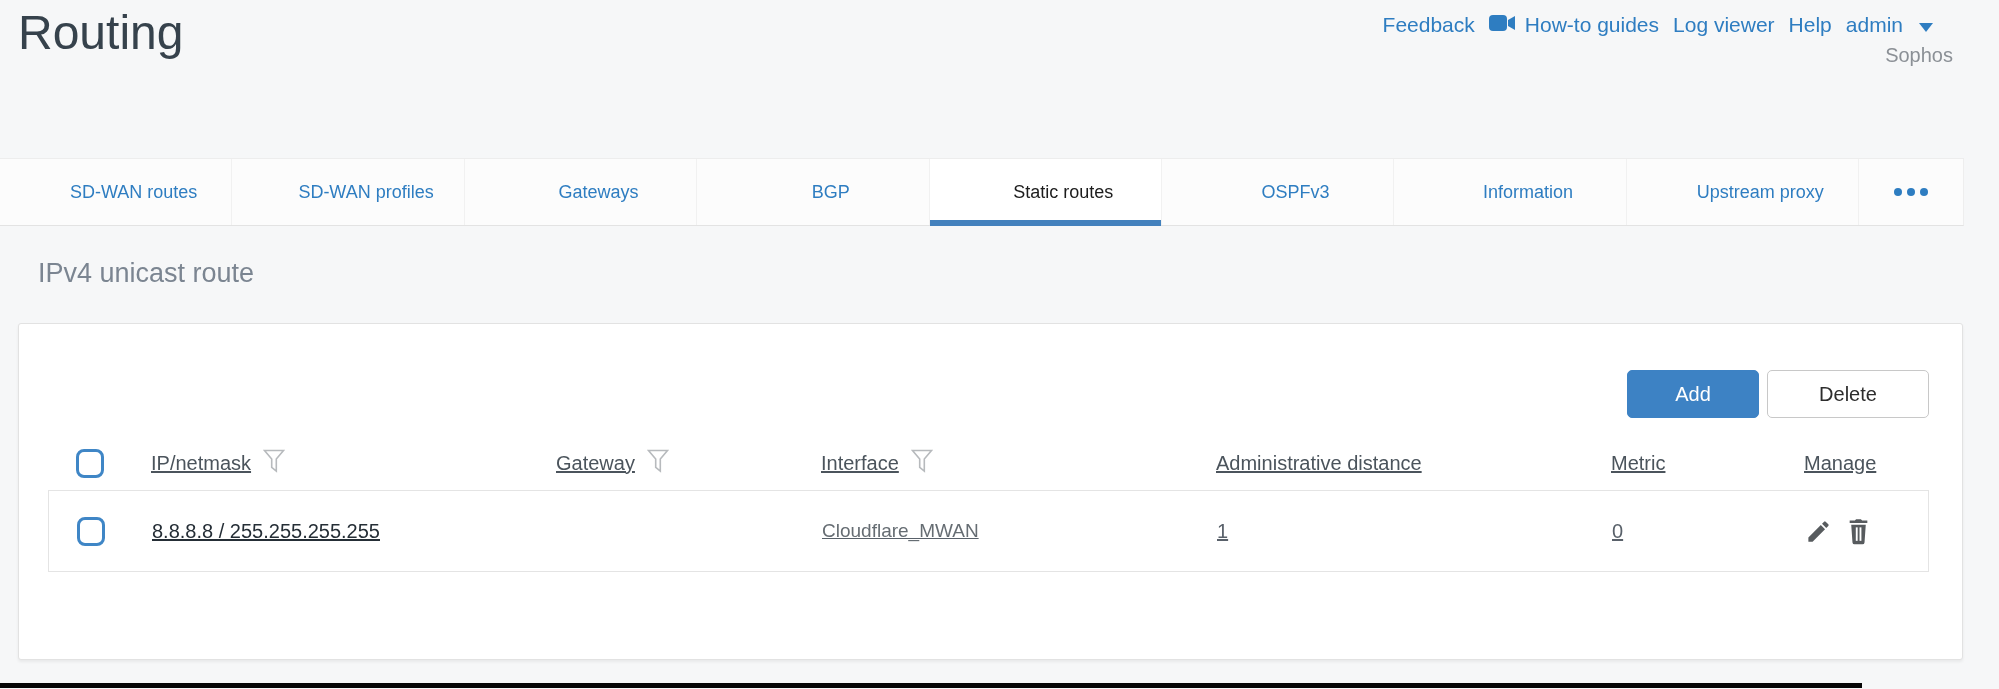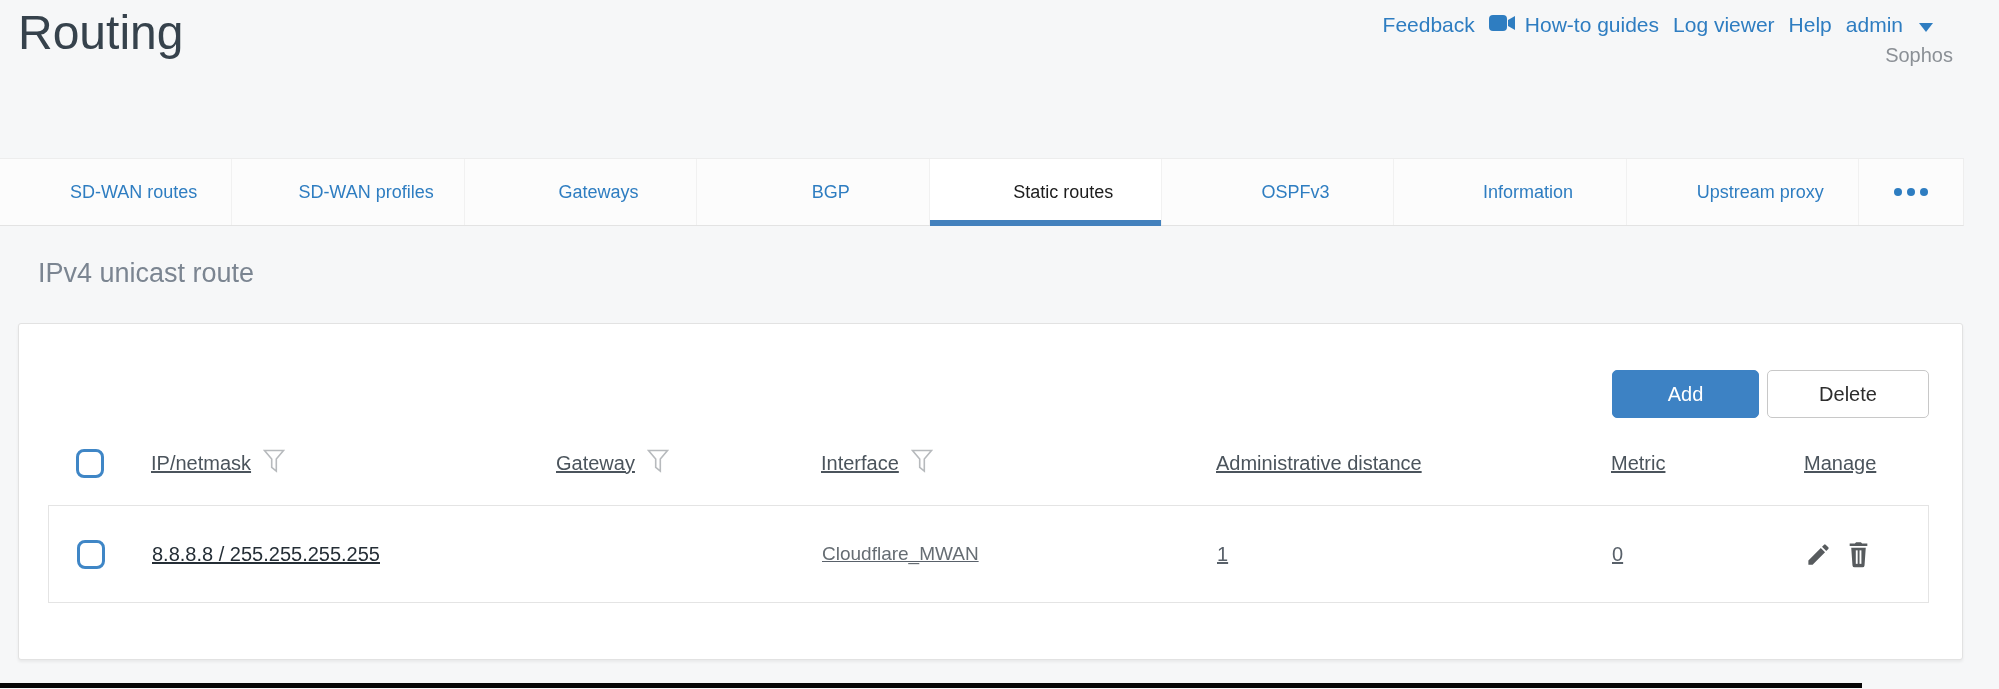--- a/index.html
+++ b/index.html
@@ -62,31 +62,31 @@
   .panel{
     position:absolute;left:18px;top:323px;width:1945px;height:337px;background:#fff;
     border:1px solid var(--border_color,#e2e2e2);border-radius:3px;
     box-shadow:0 2px 3px rgba(0,0,0,0.06);
   }
   .toolbar{position:absolute;top:46px;right:33px;display:flex;gap:8px;}
   .btn{
     height:48px;font-size:20px;font-family:inherit;border-radius:5px;cursor:pointer;
     display:flex;align-items:center;justify-content:center;
   }
-  .btn-add{width:147px;background:var(--button_blue,#3d82c4);border:1px solid var(--button_blue,#3d82c4);color:#fff;}
+  .btn-add{width:132px;background:var(--button_blue,#3d82c4);border:1px solid var(--button_blue,#3d82c4);color:#fff;}
   .btn-delete{width:162px;background:#fff;border:1px solid #c8c8c8;color:#2d2d2d;}
   
   .thead,.trow{
     position:absolute;left:29px;right:33px;display:grid;align-items:center;
     grid-template-columns:75px 405px 265px 395px 395px 175px 1fr;
     padding-left:28px;
   }
   .thead{top:112px;height:54px;font-size:20px;color:var(--header_text,#4b545c);}
   .trow{
-    top:181px;height:98px;background:#fff;border:1px solid #e4e4e4;font-size:20px;
+    top:166px;height:82px;background:#fff;border:1px solid #e4e4e4;font-size:20px;
   }
   .cell{display:flex;align-items:center;gap:12px;min-width:0;text-decoration:underline;}
   .checkbox{
     width:28px;height:29px;border:3px solid var(--checkbox_border,#3f86c6);
     border-radius:8px;background:#fff;cursor:pointer;
   }
   .funnel{cursor:pointer;flex:0 0 auto;}
   .ip-link{color:var(--link_text,#252e36);text-decoration:underline;cursor:pointer;}
   .iface{color:#666d73;font-size:19px;}
   .manage-cell{display:flex;align-items:center;gap:14px;padding-left:18px;}

